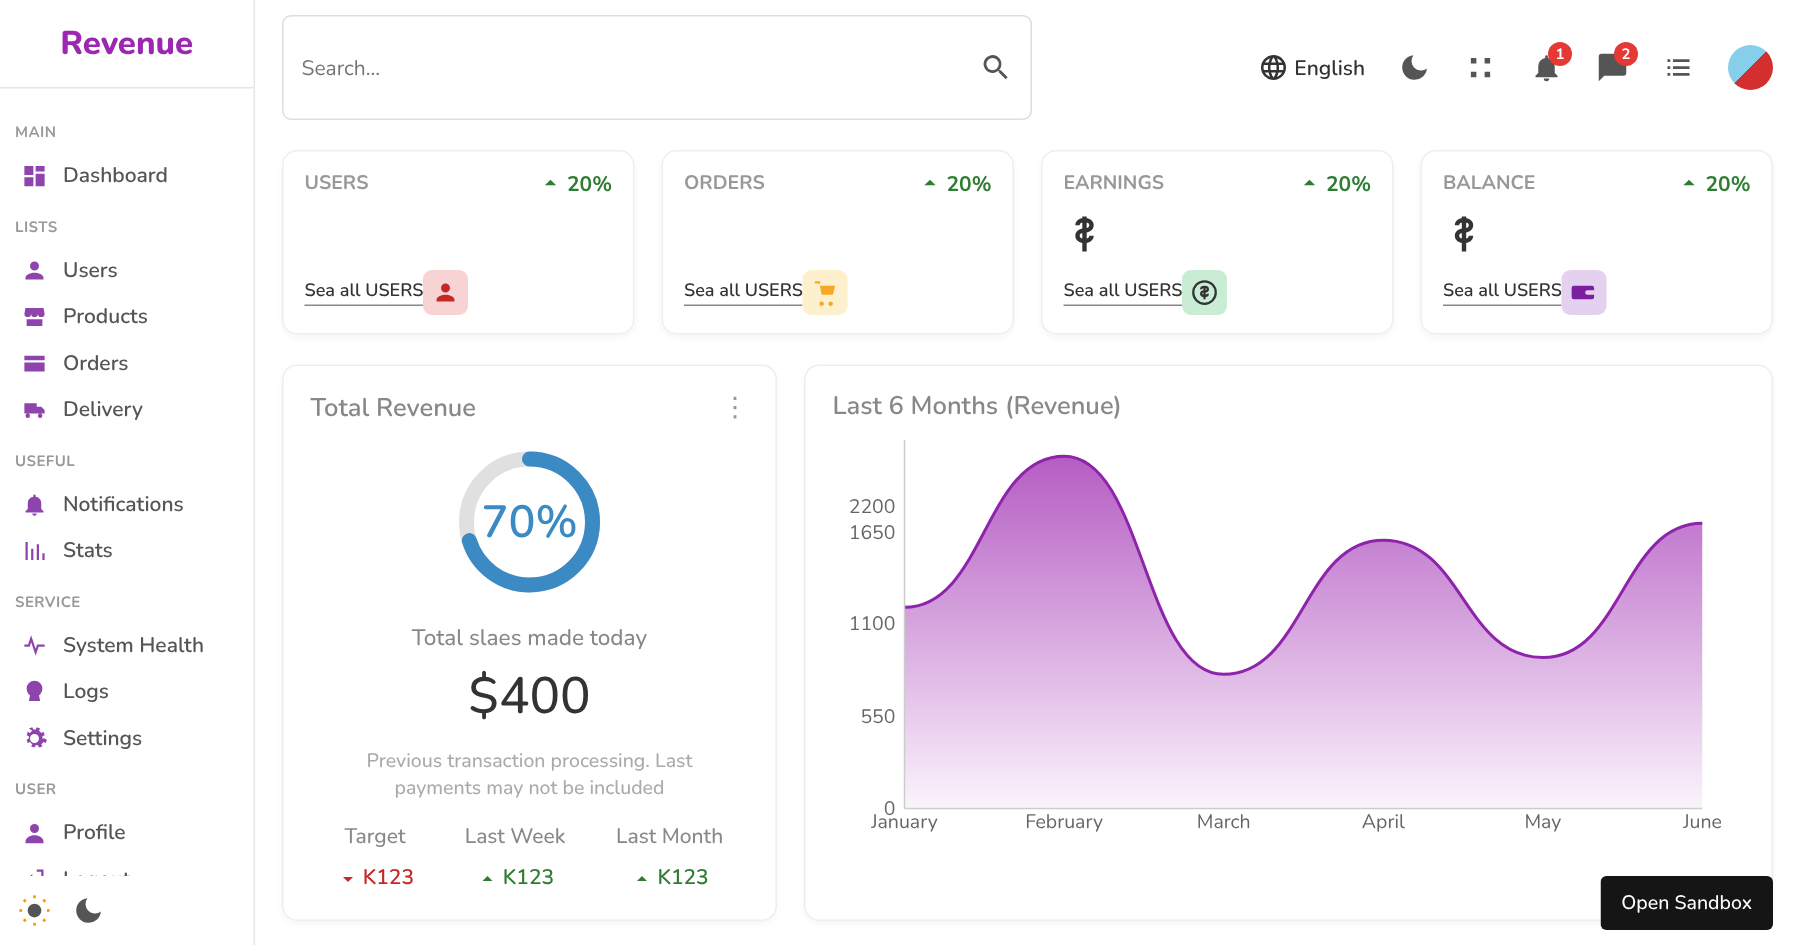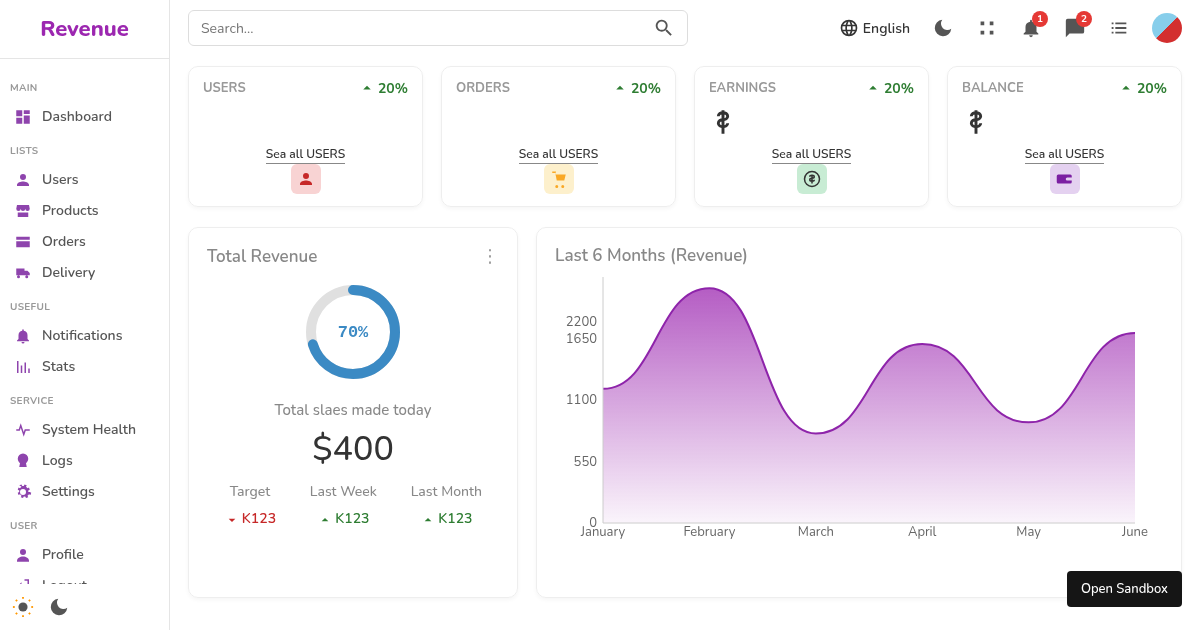--- a/index.html
+++ b/index.html
@@ -7,70 +7,70 @@
 .app { display: flex; height: 100%; }
 .sidebar { width: 170px; border-right: 1px solid #e5e5e5; display: flex; flex-direction: column; }
 .logo { padding: 14px 0; text-align: center; font-size: 22px; font-weight: 800; color: #9c27b0; border-bottom: 1px solid #e5e5e5; }
 .nav { padding: 10px 10px 0 10px; overflow-y: auto; flex: 1; }
 .nav-title { font-size: 10px; font-weight: 700; color: #999; margin: 12px 0 6px 0; letter-spacing: 0.3px; }
 .nav-item { display: flex; align-items: center; gap: 10px; padding: 6px 4px; cursor: pointer; border-radius: 4px; color: #555; font-size: 14px; font-weight: 600; }
 .nav-item svg { width: 18px; height: 18px; fill: #8e44ad; }
 .sidebar-bottom { padding: 12px; display: flex; gap: 14px; }
 .main { flex: 1; padding: 0 18px; overflow-y: auto; }
 .topbar { display: flex; align-items: center; gap: 10px; padding: 10px 0; }
-.search { flex: 0 0 500px; display: flex; align-items: center; border: 1px solid #ddd; border-radius: 6px; padding: 6px 12px; }
+.search { flex: 0 0 500px; display: flex; align-items: center; border: 1px solid #ddd; border-radius: 6px; padding: 23px 12px; }
 .search input { flex: 1; border: none; outline: none; font-size: 14px; color: #555; background: transparent; }
 .search svg { width: 22px; height: 22px; fill: #555; }
 .top-right { margin-left: auto; display: flex; align-items: center; gap: 22px; }
 .lang { display: flex; align-items: center; gap: 4px; font-weight: 600; font-size: 14px; color: #333; }
 .ico { position: relative; cursor: pointer; display: flex; }
 .ico svg { width: 22px; height: 22px; fill: #555; }
 .badge { position: absolute; top: -6px; right: -6px; background: #e53935; color: #fff; font-size: 10px; font-weight: 700; width: 16px; height: 16px; border-radius: 50%; display: flex; align-items: center; justify-content: center; }
 .avatar { width: 30px; height: 30px; border-radius: 50%; background: linear-gradient(135deg,#87ceeb 0%,#87ceeb 50%,#d32f2f 50%,#d32f2f 100%); }
 .widgets { display: flex; gap: 18px; margin: 10px 0 20px; }
 .widget { flex: 1; border: 1px solid #eee; border-radius: 10px; padding: 12px 14px; box-shadow: 0 2px 4px rgba(0,0,0,0.04); display: flex; flex-direction: column; gap: 6px; }
 .w-top { display: flex; justify-content: space-between; align-items: flex-start; }
 .w-title { font-size: 13px; font-weight: 700; color: #999; }
 .w-pct { font-size: 14px; font-weight: 700; color: #2e7d32; display: flex; align-items: flex-start; gap: 2px; }
 .w-pct svg { width: 18px; height: 18px; fill: #2e7d32; }
 .w-val { font-size: 30px; font-weight: 400; color: #333; height: 36px; display: flex; align-items: center; }
 .w-val svg { width: 28px; height: 28px; fill: #333; }
-.w-bot { display: flex; justify-content: center; align-items: center; flex-direction: column; }
+.w-bot { display: flex; justify-content: flex-start; align-items: center; }
 .w-link { font-size: 12px; font-weight: 600; color: #333; border-bottom: 1px solid #888; padding-bottom: 1px; cursor: pointer; }
 .w-icon { width: 30px; height: 30px; border-radius: 6px; display: flex; align-items: center; justify-content: center; }
 .w-icon svg { width: 18px; height: 18px; }
 .wi-red { background: #f8d3d3; } .wi-red svg { fill: #c62828; }
 .wi-yel { background: #fdf0cc; } .wi-yel svg { fill: #f9a825; }
 .wi-grn { background: #c8ecd4; } .wi-grn svg { fill: #2e7d32; }
 .wi-pur { background: #e4d1f0; } .wi-pur svg { fill: #7b1fa2; }
 .charts { display: flex; gap: 18px; }
 .panel { border: 1px solid #eee; border-radius: 10px; padding: 16px 18px 10px; box-shadow: 0 2px 4px rgba(0,0,0,0.04); }
 .rev { width: 330px; text-align: center; }
 .rev-head { display: flex; justify-content: space-between; align-items: center; margin-bottom: 14px; }
 .rev-title { font-size: 17px; font-weight: 600; color: #888; }
 .more { color: #999; font-size: 18px; cursor: pointer; }
 .ring { width: 100px; height: 100px; margin: 0 auto 18px; position: relative; }
 .ring svg { transform: rotate(-90deg); }
-.ring-txt { position: absolute; inset: 0; display: flex; align-items: center; justify-content: center; font-size: 17px; font-weight: 600; color: #3b8ac4; font-family: Liberation Mono, monospace; }
+.ring-txt { position: absolute; inset: 0; display: flex; align-items: center; justify-content: center; font-size: 30px; font-weight: 600; color: #3b8ac4; }
 .rev-sub { color: #888; font-size: 15px; font-weight: 500; margin-bottom: 6px; }
 .rev-amt { font-size: 34px; font-weight: 500; color: #333; margin-bottom: 10px; }
 .rev-note { color: #aaa; font-size: 13px; font-weight: 500; line-height: 1.4; margin-bottom: 14px; padding: 0 10px; }
 .rev-row { display: flex; justify-content: space-around; }
 .rev-col { text-align: center; }
 .rev-col-t { font-size: 14px; color: #888; font-weight: 500; margin-bottom: 8px; }
 .rev-col-v { font-size: 14px; font-weight: 600; display: flex; align-items: flex-end; gap: 2px; justify-content: center; }
 .rev-col-v.dn { color: #c62828; } .rev-col-v.up { color: #2e7d32; }
 .rev-col-v svg { width: 16px; height: 16px; }
 .rev-col-v.dn svg { fill: #c62828; } .rev-col-v.up svg { fill: #2e7d32; }
 .chart6 { flex: 1; }
 .chart6-title { font-size: 17px; font-weight: 600; color: #888; margin-bottom: 10px; }
 .plot { position: relative; width: 100%; height: 310px; }
 .ylab { position: absolute; right: calc(100% - 42px); font-size: 13px; color: #666; transform: translateY(-50%); }
 .xlab { position: absolute; bottom: -6px; font-size: 13px; color: #666; transform: translateX(-50%); }
-.sandbox { position: fixed; bottom: 23px; right: 18px; background: #151515; color: #fff; padding: 9px 14px; font-size: 13px; border-radius: 4px; cursor: pointer; font-weight: 500; }
+.sandbox { position: fixed; bottom: 10px; right: 18px; background: #151515; color: #fff; padding: 9px 14px; font-size: 13px; border-radius: 4px; cursor: pointer; font-weight: 500; }
 </style>
 </head>
 <body>
 
 <div class="app">
   <aside class="sidebar">
     <div class="logo">Revenue</div>
     <nav class="nav" id="nav">
         <div class="nav-title">MAIN</div>
         <div class="nav-item">
@@ -309,20 +309,21 @@
         </div>
         <div class="ring">
           <svg width="100" height="100">
               <circle cx="50" cy="50" r="42" fill="none" stroke="#e0e0e0" stroke-width="10"></circle>
               <circle cx="50" cy="50" r="42" fill="none" stroke="#3b8ac4" stroke-width="10" stroke-dasharray="264" stroke-dashoffset="79" stroke-linecap="round"></circle>
             </svg>
           <div class="ring-txt">70%</div>
         </div>
         <div class="rev-sub">Total slaes made today</div>
         <div class="rev-amt">$400</div>
+        <div class="rev-note">Previous transaction processing. Last payments may not be included</div>
         <div class="rev-row" id="revrow">
             <div class="rev-col">
               <div class="rev-col-t">Target</div>
               <div class="rev-col-v dn"><svg viewBox="0 0 24 24">
                   <path d="M7 10l5 5 5-5z"></path>
                 </svg>K123</div>
             </div>
             <div class="rev-col">
               <div class="rev-col-t">Last Week</div>
               <div class="rev-col-v up"><svg viewBox="0 0 24 24">

